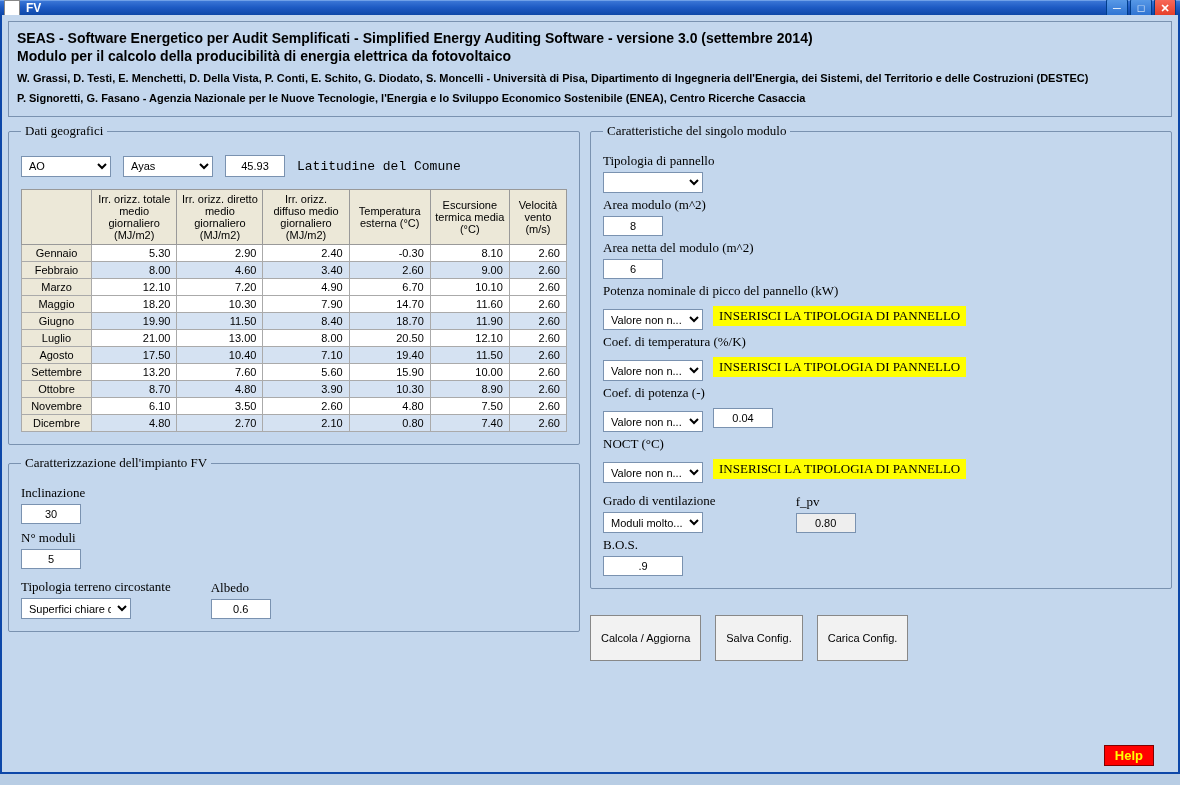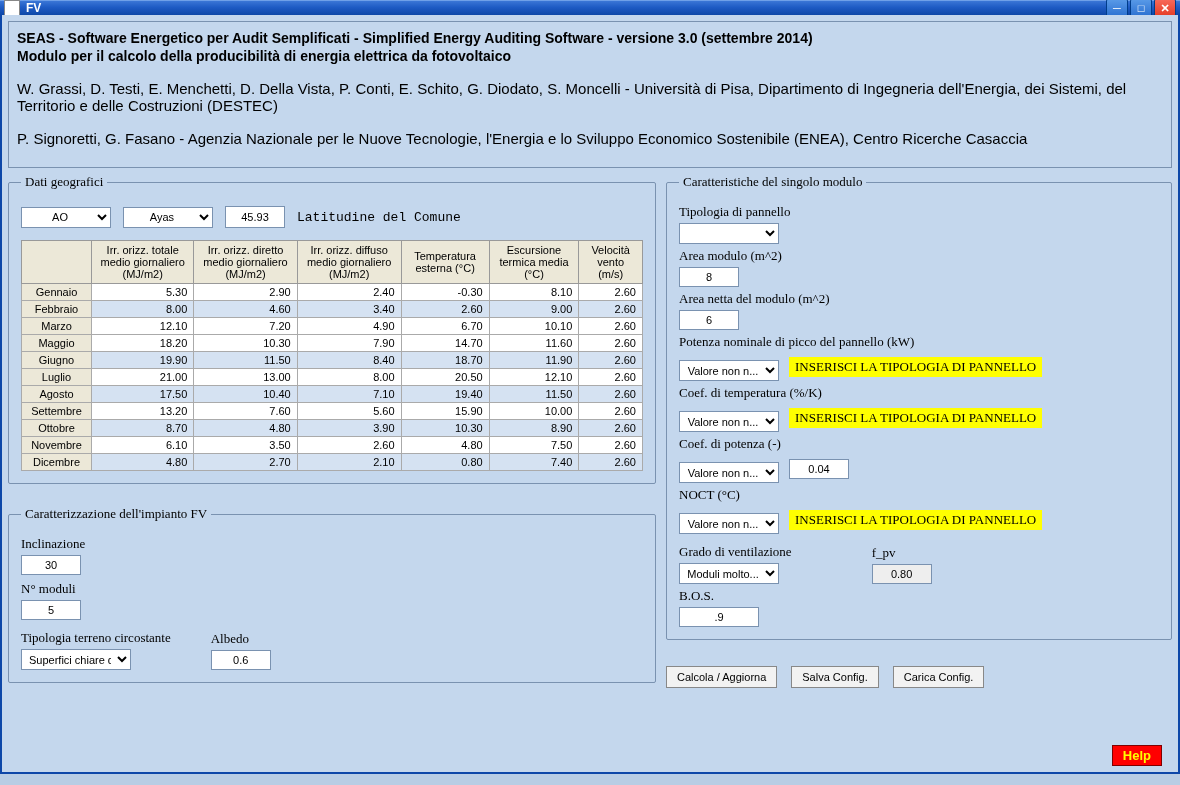--- a/index.html
+++ b/index.html
@@ -50,46 +50,45 @@
     padding: 6px;
   }
 
   .header-box {
     border: 1px solid #7a92b0;
     background: #c4d7ed;
     padding: 6px 8px 4px 8px;
     margin-bottom: 6px;
   }
   .header-box .t1 { font-size: 14px; font-weight: bold; margin: 2px 0; }
-  .header-box .cred { font-size: 15px; margin: 16px 0; }
+  .header-box .cred { font-size: 11px; margin: 8px 0; font-weight: bold; }
 
   fieldset {
     border: 1px solid #7a92b0;
     border-radius: 2px;
     padding: 10px 12px 12px 12px;
     margin: 0;
   }
   legend {
     font-size: 13px;
     padding: 0 4px;
     font-family: Georgia, "Times New Roman", serif;
   }
 
   .cols { display:flex; gap:10px; }
-  .leftcol { width: 648px; display:flex; flex-direction:column; gap:22px; }
+  .leftcol { width: 572px; display:flex; flex-direction:column; gap:10px; }
   .rightcol { flex:1; display:flex; flex-direction:column; gap:20px; }
 
   select, input[type=text] {
     font-family: Tahoma, Arial, sans-serif;
     font-size: 11px;
     border: 1px solid #7a92b0;
     background: #fff;
     height: 20px;
     padding: 1px 3px;
-    text-align: center;
   }
   select { height: 21px; }
 
   .georow { display:flex; align-items:center; gap:12px; margin: 6px 0 12px 0; }
   .georow select { width: 90px; }
   .latbox {
     width: 60px; height: 22px;
     background:#fff; border:1px solid #7a92b0;
     display:flex; align-items:center; justify-content:center;
     font-size: 11px;
@@ -137,29 +136,29 @@
     display:inline-block;
     vertical-align: middle;
   }
   .paramrow { display:flex; align-items:center; gap:10px; margin-bottom:4px;}
   .paramrow select { width: 100px; margin-top: 7px; }
 
   .btnrow { display:flex; gap:14px; margin-top:6px; }
   .btn {
     background: #f2f2f2;
     border: 1px solid #888;
-    padding: 4px 10px;
+    padding: 16px 10px;
     font-size: 11px;
     font-family: Tahoma, Arial, sans-serif;
     cursor: pointer;
   }
 
   .help-btn {
     position: absolute;
-    right: 16px; bottom: 6px;
+    right: 24px; bottom: 6px;
     background: #ff0000;
     color: #ffff00;
     font-weight: bold;
     font-size: 13px;
     padding: 2px 10px;
     border: 1px solid #800000;
     cursor: pointer;
   }
 
   .flex-pair { display:flex; gap:40px; align-items:flex-end;}

